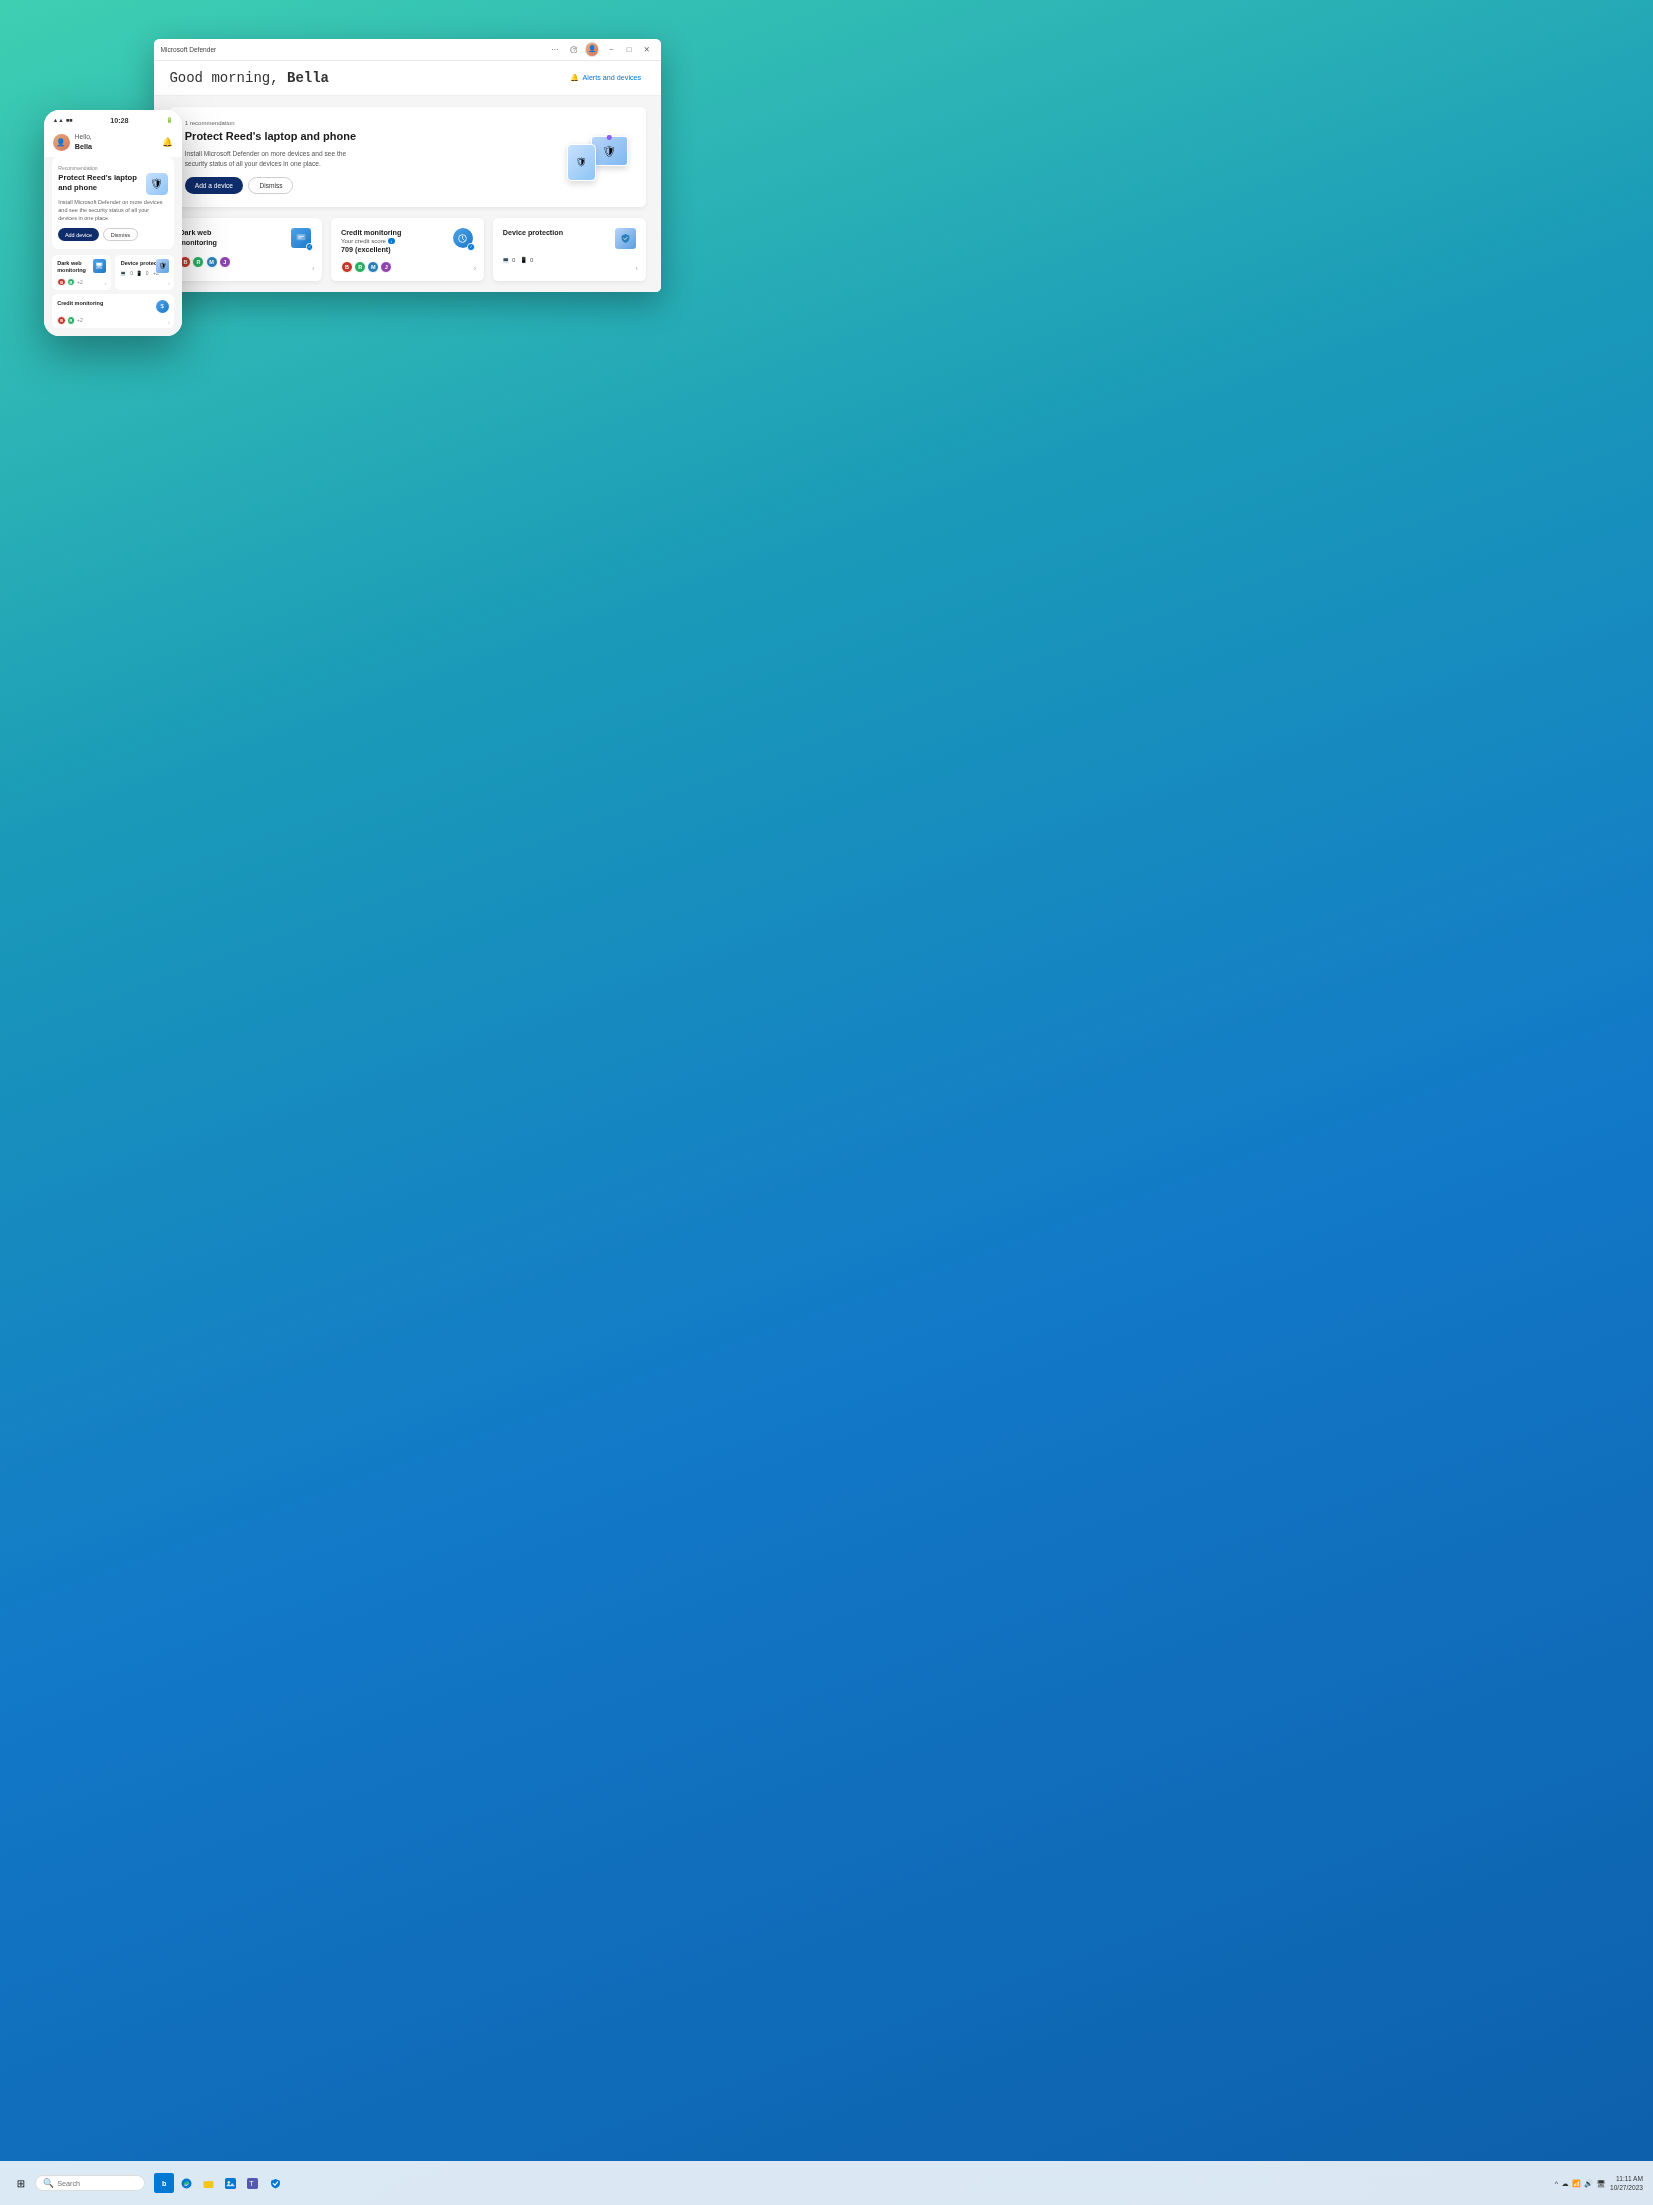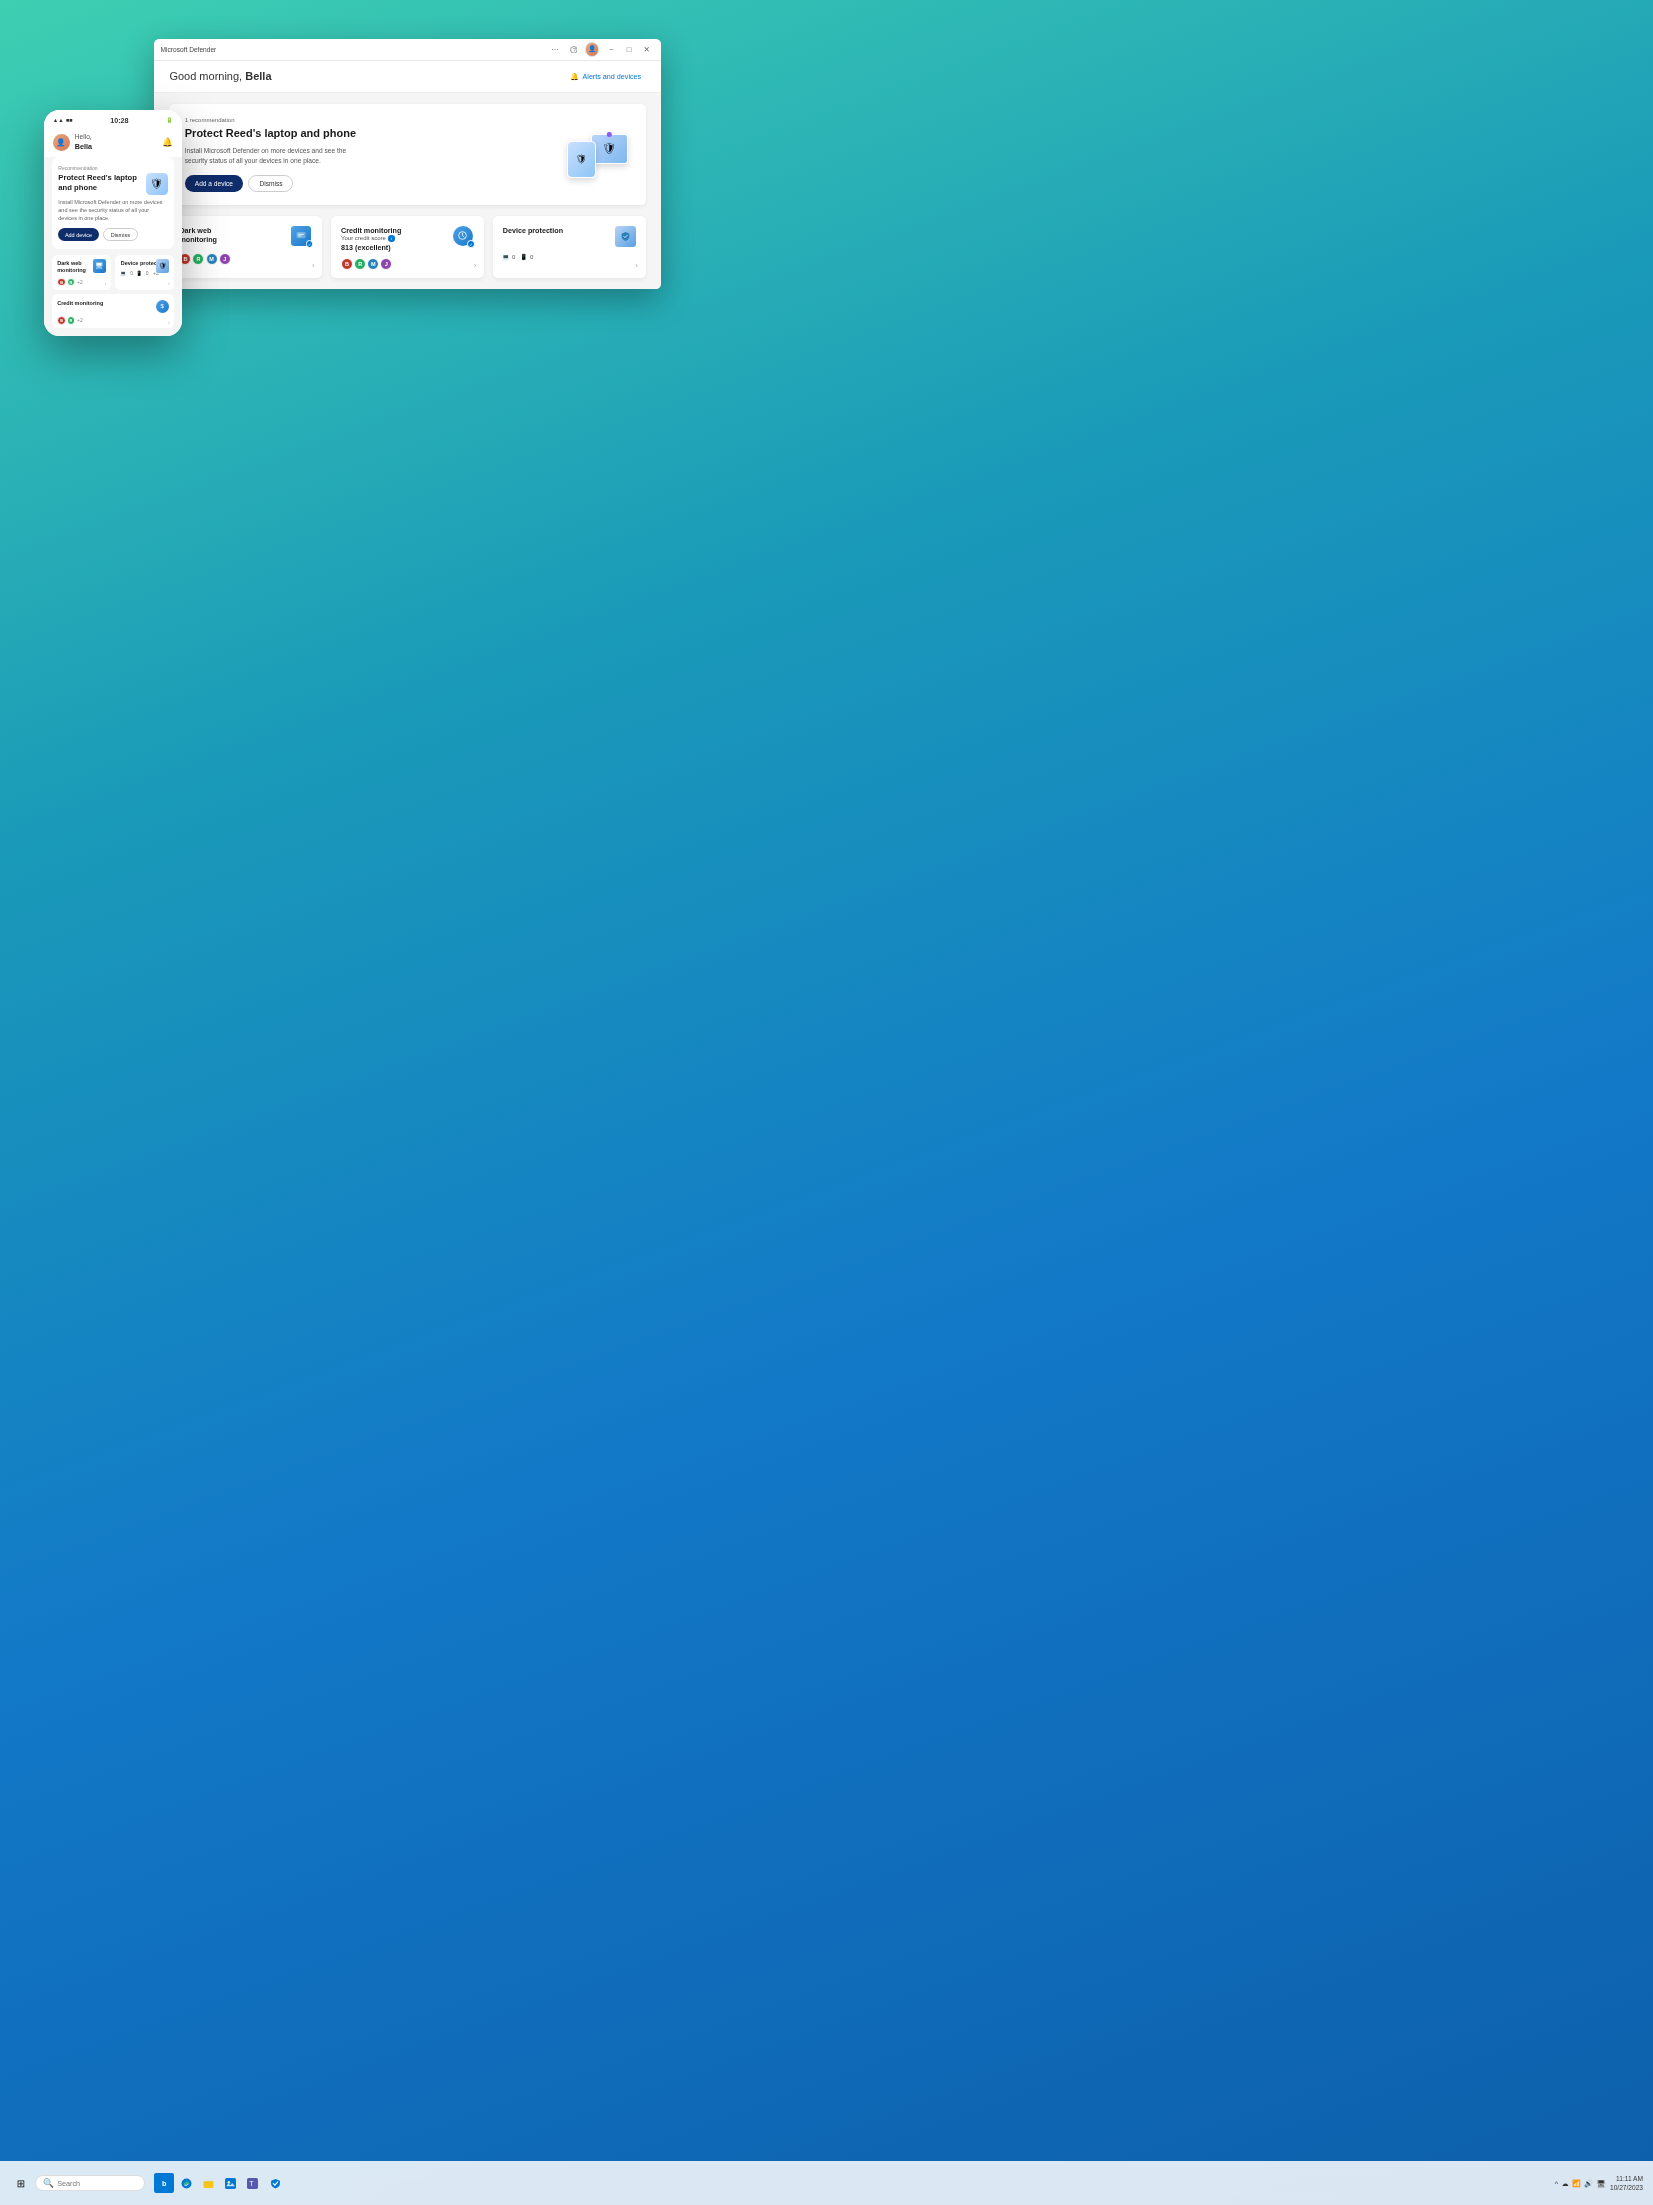--- a/index.html
+++ b/index.html
@@ -138,22 +138,23 @@
     
     .defender-header {
       background: white;
       padding: 8.8px 15.4px;
       display: flex;
       align-items: center;
       justify-content: space-between;
       border-bottom: 0.6px solid #eee;
     }
     .greeting {
-      font-size: 11px;
+      font-size: 14px;
       color: #333;
+      font-family: Liberation Mono, monospace;
     }
     .greeting strong {
       font-weight: 700;
     }
     .alerts-btn {
       display: flex;
       align-items: center;
       gap: 3.3px;
       font-size: 7.2px;
       color: #0078d4;
@@ -828,21 +829,21 @@
       </div>
 
       <div class="info-card">
         <div class="info-card-header">
           <div>
             <div class="info-card-title">Credit monitoring</div>
             <div class="credit-score-label">
               <span>Your credit score</span>
               <span style="width:6.6px;height:6.6px;background:#0078d4;border-radius:50%;display:inline-flex;align-items:center;justify-content:center;color:white;font-size:4.4px;">i</span>
             </div>
-            <div class="credit-score-value">813 (excellent)</div>
+            <div class="credit-score-value">709 (excellent)</div>
           </div>
           <div class="credit-icon">
             <div class="credit-icon-inner">
               <svg width="11" height="11" viewBox="0 0 20 20">
                 <circle cx="10" cy="10" r="7" stroke="white" stroke-width="1.5" fill="none"></circle>
                 <path d="M10 6 L10 10 L13 13" stroke="white" stroke-width="1.5" fill="none" stroke-linecap="round"></path>
               </svg>
             </div>
             <div class="badge-check">✓</div>
           </div>

